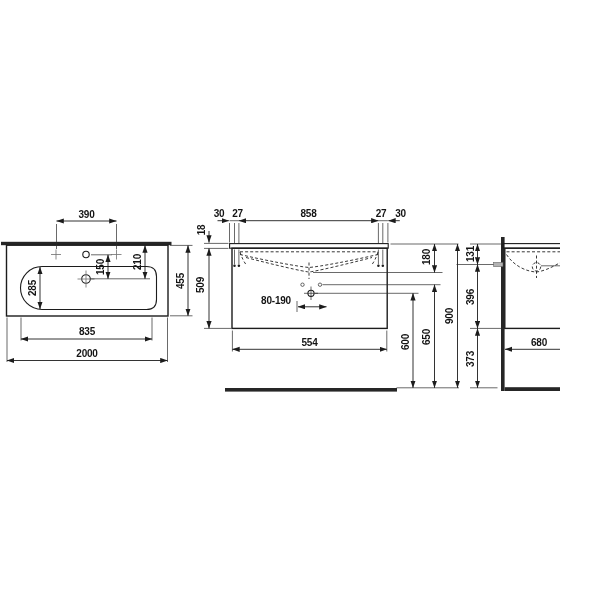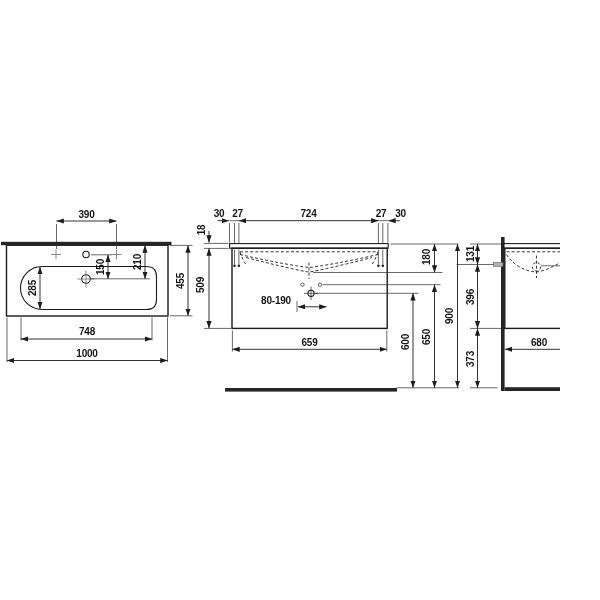--- a/index.html
+++ b/index.html
@@ -190,32 +190,32 @@
       <line x1="596.5" y1="244" x2="596.5" y2="265.8" class="d" marker-start="url(#ar)" marker-end="url(#ar)"></line>
     </g>
   </g>
 </svg>
 
 <span class="dim" style="left:86.5px;top:214.5px">390</span>
 <span class="dim v" style="left:100.5px;top:266.5px">150</span>
 <span class="dim v" style="left:138px;top:261.5px">210</span>
 <span class="dim v" style="left:33px;top:288px">285</span>
 <span class="dim v" style="left:181px;top:280.5px">455</span>
-<span class="dim" style="left:87px;top:332px">748</span>
-<span class="dim" style="left:87px;top:353.5px">1000</span>
+<span class="dim" style="left:87px;top:332px">835</span>
+<span class="dim" style="left:87px;top:353.5px">2000</span>
 
 <span class="dim" style="left:219px;top:214px">30</span>
 <span class="dim" style="left:237.5px;top:213.5px">27</span>
-<span class="dim" style="left:308.5px;top:213.5px">724</span>
+<span class="dim" style="left:308.5px;top:213.5px">858</span>
 <span class="dim" style="left:381px;top:213.5px">27</span>
 <span class="dim" style="left:400.5px;top:214px">30</span>
 <span class="dim v" style="left:202px;top:230px">18</span>
 <span class="dim v" style="left:201px;top:285px">509</span>
 <span class="dim" style="left:276px;top:301px">80-190</span>
-<span class="dim" style="left:309.5px;top:343px">659</span>
+<span class="dim" style="left:309.5px;top:343px">554</span>
 
 <span class="dim v" style="left:427px;top:257px">180</span>
 <span class="dim v" style="left:406px;top:342px">600</span>
 <span class="dim v" style="left:427px;top:336.5px">650</span>
 <span class="dim v" style="left:450px;top:315.5px">900</span>
 
 <span class="dim v" style="left:470.5px;top:253.5px">131</span>
 <span class="dim v" style="left:470.5px;top:296.5px">396</span>
 <span class="dim v" style="left:470.5px;top:359px">373</span>
 <span class="dim" style="left:539px;top:343px">680</span>

